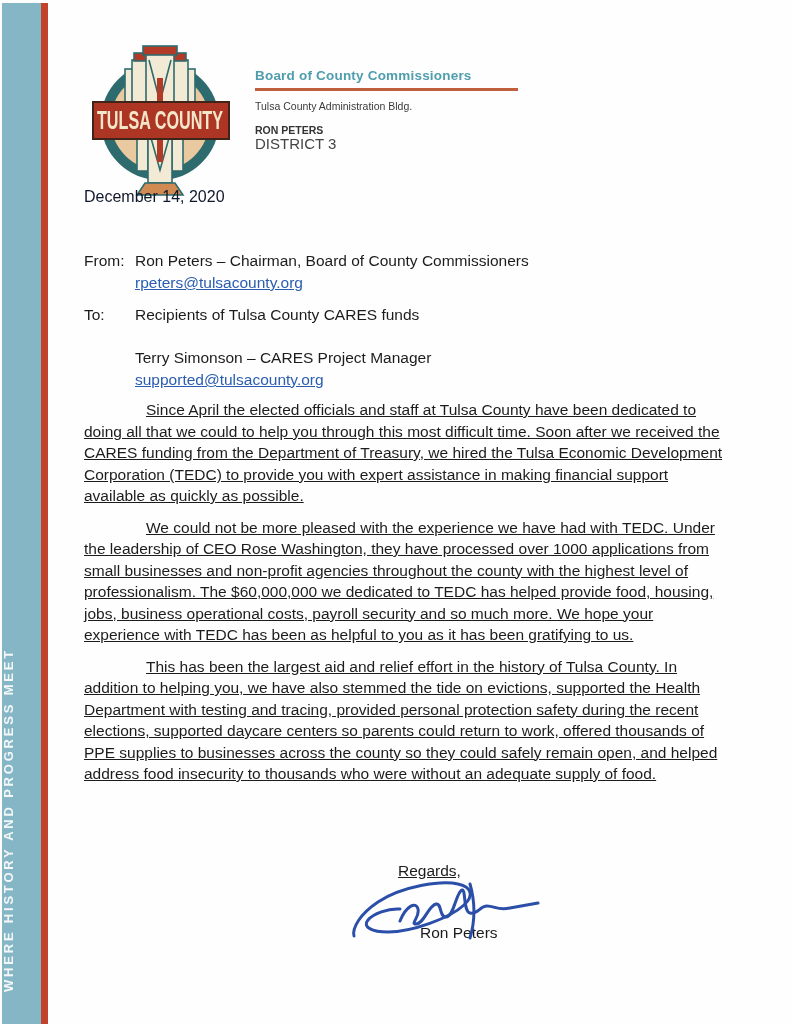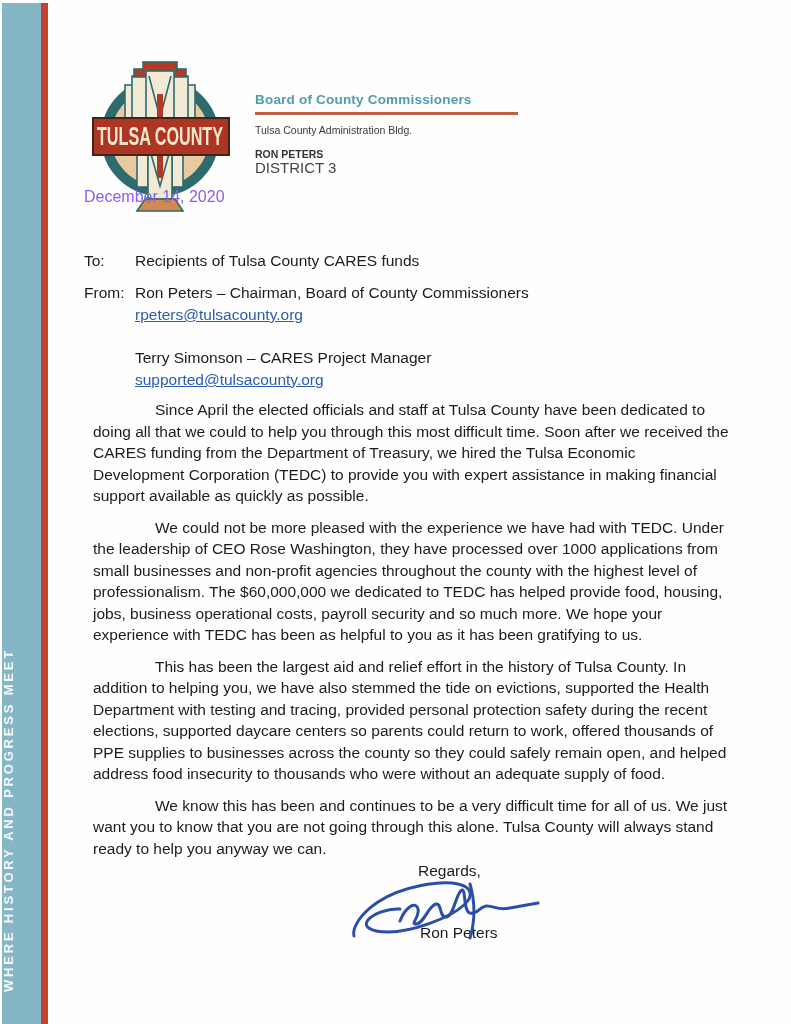--- a/index.html
+++ b/index.html
@@ -24,44 +24,44 @@
   }
   .side-tagline {
     position: absolute; left: 14px; bottom: 32px;
     transform: rotate(-90deg); transform-origin: 0 100%;
     white-space: nowrap;
     color: #f4f7f7;
     font-size: 13px; font-weight: 600; letter-spacing: 2.8px;
   }
 
   
-  .logo-wrap { position: absolute; left: 85px; top: 60px; width: 150px; height: 152px; }
-  .dept-block { position: absolute; left: 255px; top: 68px; width: 300px; margin-top: 24px; }
+  .logo-wrap { position: absolute; left: 85px; top: 44px; width: 150px; height: 152px; }
+  .dept-block { position: absolute; left: 255px; top: 68px; width: 300px; }
   .dept-title { color: #4f9dad; font-weight: bold; font-size: 13.5px; letter-spacing: 0.2px; }
   .dept-rule  { width: 263px; height: 3px; background: #bf5f3e; margin: 5px 0 9px 0; }
   .addr-line  { font-size: 10.5px; line-height: 13px; color: #3b3b3b; }
   .official   { margin-top: 11px; }
   .official-name, .official-title { font-size: 10.5px; line-height: 13px; font-weight: bold; color: #333; }
   .official-district { font-size: 15px; line-height: 13px; color: #444; }
-  .date-line { position: absolute; left: 84px; top: 188px; font-size: 16px; color: #8b5cf6; }
+  .date-line { position: absolute; left: 84px; top: 188px; font-size: 16px; color: #0f172a; }
 
   
   .memo { position: absolute; left: 84px; top: 250px; width: 648px; font-size: 15.5px; line-height: 22px; }
   .memo-row { display: flex; margin-bottom: 10px; }
   .memo-label { width: 51px; flex: 0 0 51px; }
   .memo-row.second-from { margin-top: 21px; }
   .email-link { color: #2a5db0; text-decoration: underline; }
 
   
   .letter-body { position: absolute; left: 84px; top: 399px; width: 646px; font-size: 15.5px; line-height: 21.5px; }
-  .letter-body p { margin: 0 0 10px 9px; text-indent: 62px; }
+  .letter-body p { margin: 0 0 10px 0; text-indent: 62px; text-decoration: underline; }
 
   
   .sig-block { position: absolute; left: 350px; top: 862px; width: 230px; }
-  .closing { margin-left: 68px; font-size: 15.5px; }
+  .closing { margin-left: 48px; font-size: 15.5px; text-decoration: underline; }
   .sig-svg { position: absolute; left: 0; top: 14px; }
   .sig-name { margin-top: 44px; margin-left: 70px; font-size: 15.5px; }
 </style>
 </head>
 <body>
 
 <div class="page">
 
   <div class="side-strip">
     <div class="side-tagline">WHERE HISTORY AND PROGRESS MEET</div>
@@ -107,44 +107,43 @@
     <div class="official">
       <div class="official-name">RON PETERS</div>
       <div class="official-district">DISTRICT 3</div>
     </div>
   </div>
 
   <div class="date-line">December 14, 2020</div>
 
   <div class="memo">
     <div class="memo-row">
-      <span class="memo-label">To:</span>
-      <span>Recipients of Tulsa County CARES funds</span>
-    </div>
-    <div class="memo-row">
       <span class="memo-label">From:</span>
       <span>
         <span>Ron Peters – Chairman, Board of County Commissioners</span><br>
         <a href="#" class="email-link">rpeters@tulsacounty.org</a>
       </span>
+    </div>
+    <div class="memo-row">
+      <span class="memo-label">To:</span>
+      <span>Recipients of Tulsa County CARES funds</span>
     </div>
     <div class="memo-row second-from">
       <span class="memo-label"></span>
       <span>
         <span>Terry Simonson – CARES Project Manager</span><br>
         <a href="#" class="email-link">supported@tulsacounty.org</a>
       </span>
     </div>
   </div>
 
   <div class="letter-body">
     <p>Since April the elected officials and staff at Tulsa County have been dedicated to doing all that we could to help you through this most difficult time. Soon after we received the CARES funding from the Department of Treasury, we hired the Tulsa Economic Development Corporation (TEDC) to provide you with expert assistance in making financial support available as quickly as possible.</p>
     <p>We could not be more pleased with the experience we have had with TEDC. Under the leadership of CEO Rose Washington, they have processed over 1000 applications from small businesses and non-profit agencies throughout the county with the highest level of professionalism. The $60,000,000 we dedicated to TEDC has helped provide food, housing, jobs, business operational costs, payroll security and so much more. We hope your experience with TEDC has been as helpful to you as it has been gratifying to us.</p>
     <p>This has been the largest aid and relief effort in the history of Tulsa County. In addition to helping you, we have also stemmed the tide on evictions, supported the Health Department with testing and tracing, provided personal protection safety during the recent elections, supported daycare centers so parents could return to work, offered thousands of PPE supplies to businesses across the county so they could safely remain open, and helped address food insecurity to thousands who were without an adequate supply of food.</p>
-    <p>We know this has been and continues to be a very difficult time for all of us. We just want you to know that you are not going through this alone. Tulsa County will always stand ready to help you anyway we can.</p>
   </div>
 
   <div class="sig-block">
     <div class="closing">Regards,</div>
     <svg class="sig-svg" width="200" height="66" viewBox="0 0 200 66">
       <g fill="none" stroke="#2b4ea8" stroke-width="3" stroke-linecap="round">
         <path d="M4,60 C2,52 10,38 28,26 C52,10 92,4 108,8 C122,11 124,20 114,29 C100,42 62,56 38,56 C22,56 12,51 18,44 C23,38 38,32 50,33"></path>
         <path d="M50,45 C56,30 66,25 68,33 C70,41 60,48 66,48 C74,48 78,30 86,28 C92,27 89,41 96,41 C104,41 106,16 112,14 C116,13 113,35 120,37 C127,39 130,30 137,30 C145,30 148,35 160,32 L188,27"></path>
         <path d="M120,8 C124,22 126,42 120,62"></path>
       </g>

